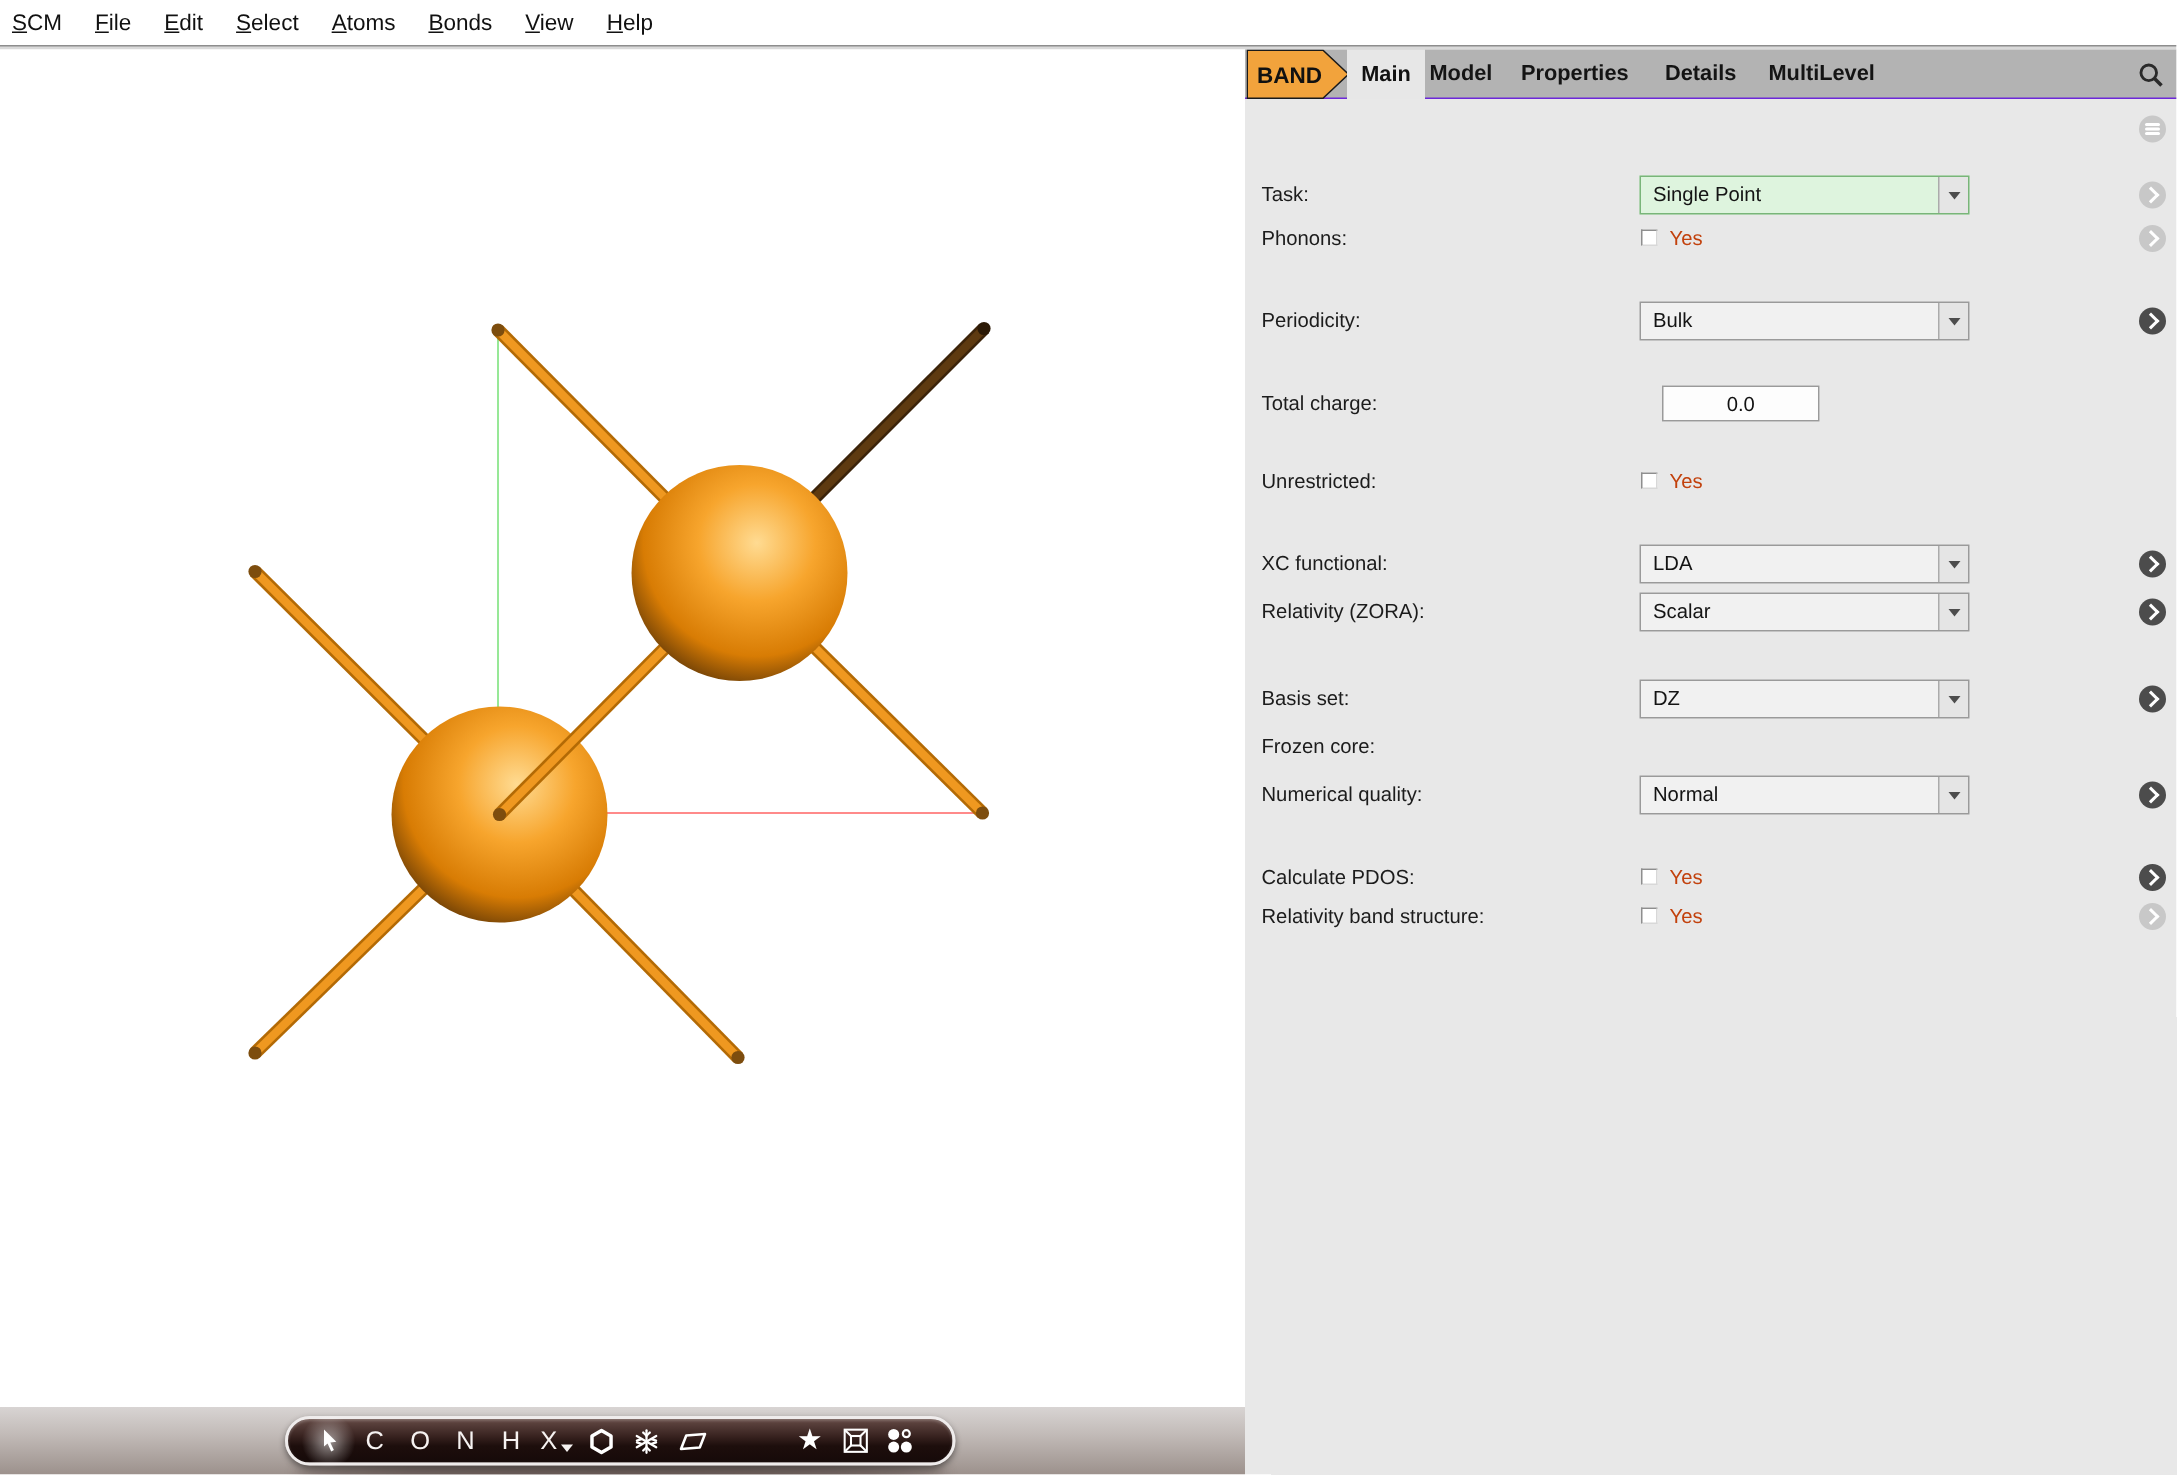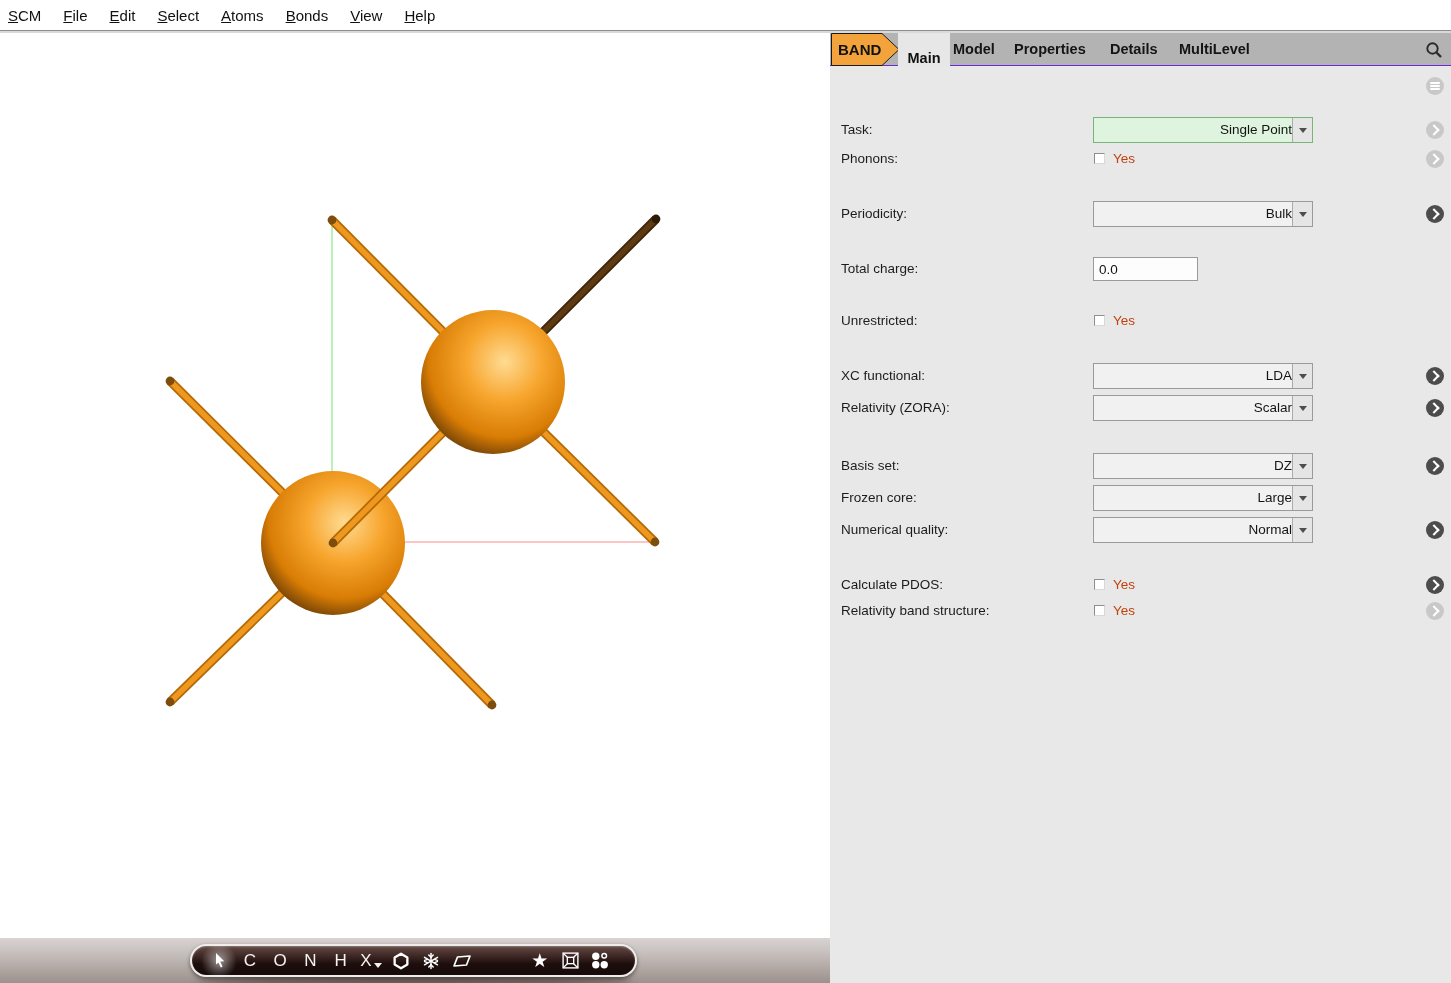--- a/index.html
+++ b/index.html
@@ -53,48 +53,48 @@
   
   .panel{position:absolute;top:33px;left:830px;width:621px;height:950px;background:#e8e8e8;}
   .tabbar{
     position:absolute;top:0;left:0;width:621px;height:33px;background:#b3b3b3;
     border-bottom:1px solid #6d28d9;box-sizing:border-box;
   }
   .badge{position:absolute;left:1px;top:0;}
   .badge text{font-family:"Liberation Sans",sans-serif;font-weight:bold;font-size:15px;fill:#111;}
   .tab{
     position:absolute;top:0;height:33px;background:#e7e7e7;
-    display:flex;align-items:flex-end;justify-content:center;
+    display:flex;align-items:center;justify-content:center;
     font-weight:bold;font-size:14.5px;color:#111;
   }
   .tab-label{
     position:absolute;top:0;height:32px;line-height:32px;
     font-weight:bold;font-size:14.5px;color:#141414;cursor:default;
   }
   .search-btn{position:absolute;right:7px;top:7px;width:20px;height:20px;}
   
   .panel-body{position:absolute;top:33px;left:0;width:621px;height:917px;}
   .row{position:absolute;left:0;width:621px;height:26px;}
   .lbl{position:absolute;left:11px;line-height:26px;font-size:13.5px;color:#1c1c1c;white-space:nowrap;}
   .lbl.disabled{color:#9e9e9e;}
   .dd{
     position:absolute;left:263px;top:0;width:220px;height:26px;box-sizing:border-box;
     background:#f1f1f1;border:1px solid #9a9a9a;display:flex;cursor:default;
   }
   .dd.green{background:#def4de;border-color:#79b579;}
-  .dd-text{flex:1;padding-left:8px;line-height:24px;font-size:13.5px;color:#141414;white-space:nowrap;overflow:hidden;text-align:right;}
+  .dd-text{flex:1;padding-left:8px;line-height:24px;font-size:13.5px;color:#141414;white-space:nowrap;overflow:hidden;}
   .dd-btn{
     width:19px;border-left:1px solid #ababab;background:#e5e5e5;
     display:flex;align-items:center;justify-content:center;
   }
   .dd-arrow{width:0;height:0;border-left:4px solid transparent;border-right:4px solid transparent;border-top:5px solid #4d4d4d;}
   .tin{
-    position:absolute;left:263px;top:1px;width:105px;height:24px;box-sizing:border-box;
+    position:absolute;left:278px;top:1px;width:105px;height:24px;box-sizing:border-box;
     background:#fdfdfd;border:1px solid #9a9a9a;font-family:"Liberation Sans",sans-serif;
-    font-size:13.5px;text-align:left;padding:0 5px;color:#111;
+    font-size:13.5px;text-align:center;padding:0 5px;color:#111;
   }
   .tin.disabled{background:#eaeaea;}
   .cb{
     position:absolute;left:264px;top:7px;width:11px;height:11px;background:#fff;
     border:1px solid;border-color:#8e8e8e #d8d8d8 #d8d8d8 #8e8e8e;box-sizing:border-box;
   }
   .cb-label{position:absolute;left:283px;line-height:26px;font-size:13.5px;color:#c2410c;}
   .chev{position:absolute;left:596px;top:4px;width:18px;height:18px;border-radius:50%;background:#4c4c4c;}
   .chev::after{
     content:"";position:absolute;left:4px;top:5px;width:6px;height:6px;
@@ -339,26 +339,20 @@
         <span class="dd-text">DZ</span>
         <span class="dd-btn">
             <i class="dd-arrow"></i>
           </span>
       </div>
       <span class="chev"></span>
     </div>
 
     <div class="row" style="top:419px">
       <span class="lbl">Frozen core:</span>
-      <div class="dd">
-        <span class="dd-text">Large</span>
-        <span class="dd-btn">
-            <i class="dd-arrow"></i>
-          </span>
-      </div>
     </div>
 
     <div class="row" style="top:451px">
       <span class="lbl">Numerical quality:</span>
       <div class="dd">
         <span class="dd-text">Normal</span>
         <span class="dd-btn">
             <i class="dd-arrow"></i>
           </span>
       </div>

